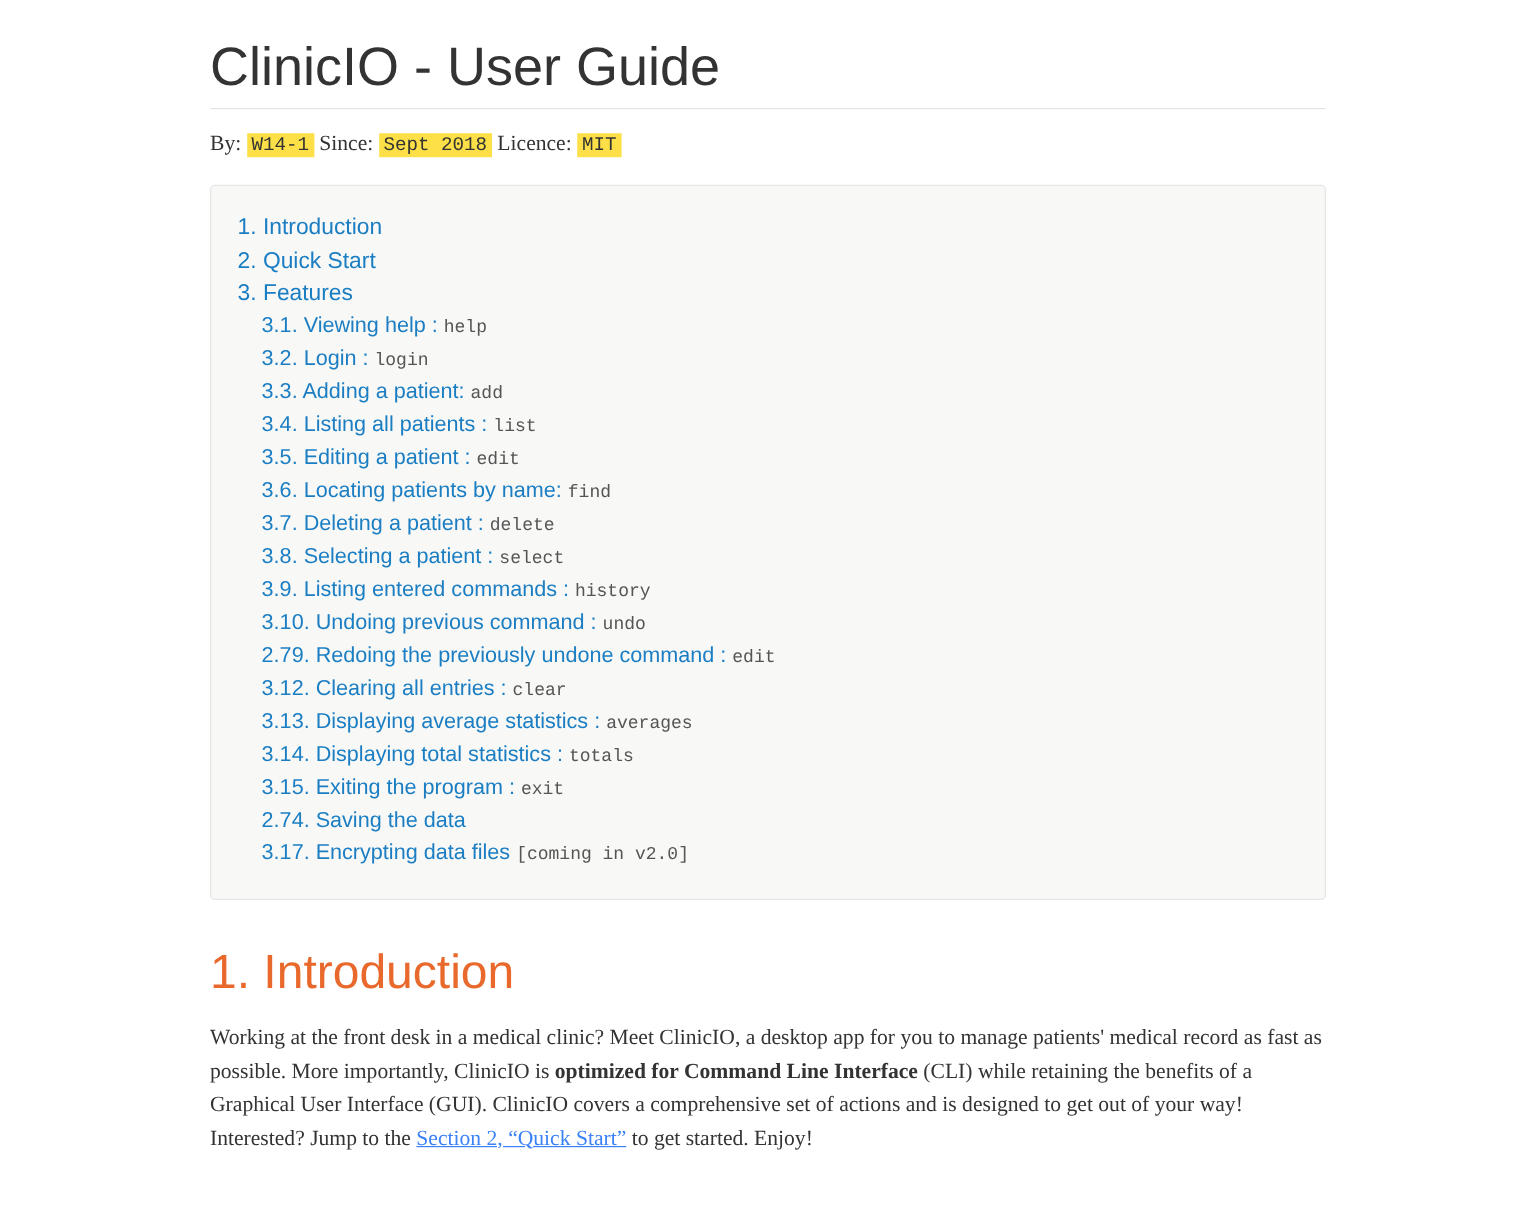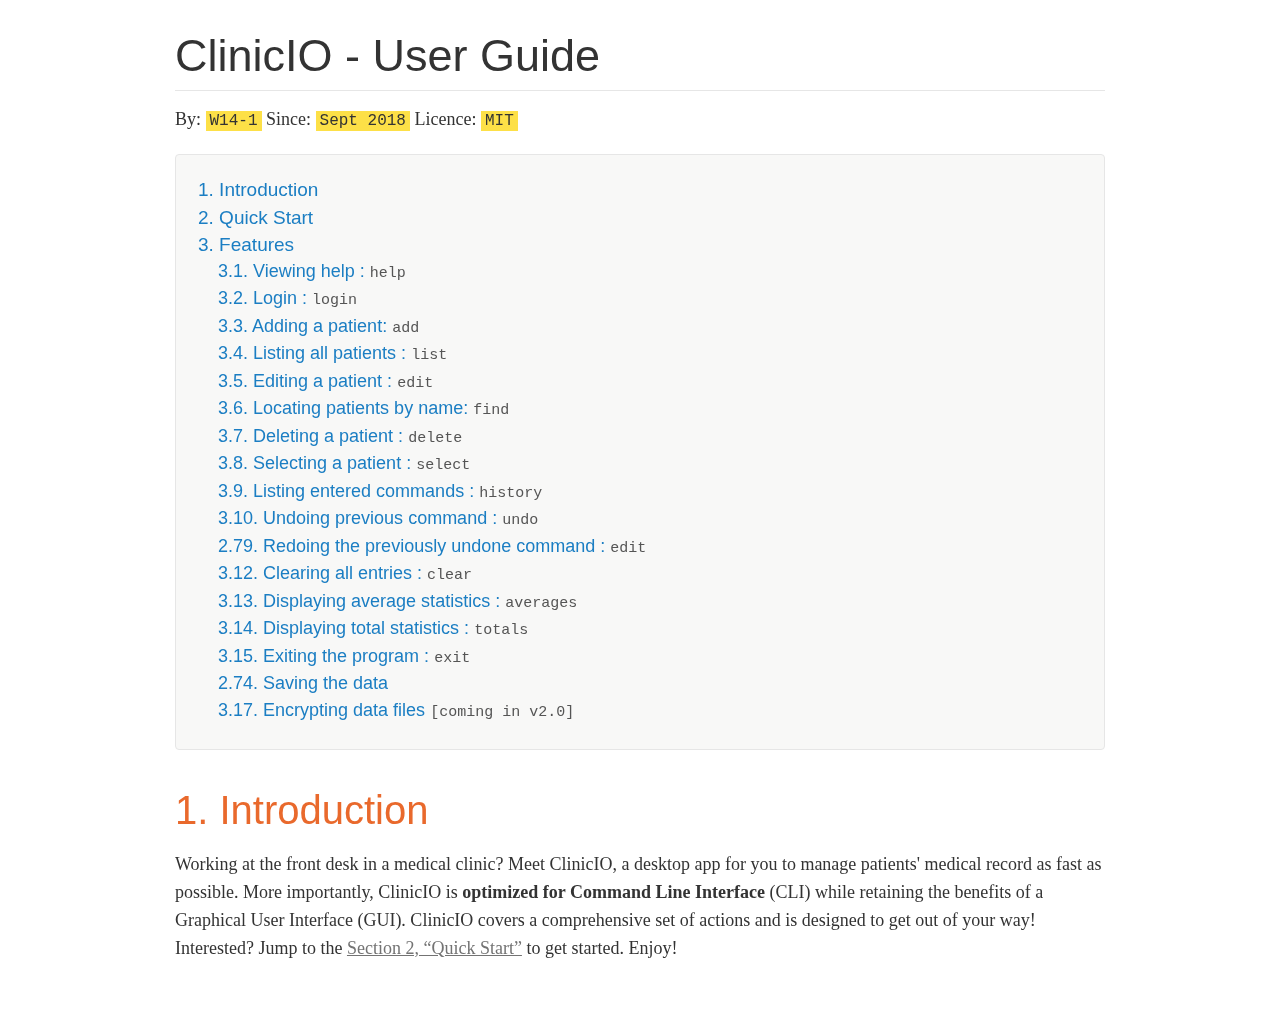--- a/index.html
+++ b/index.html
@@ -82,21 +82,21 @@
     font-size: 18px;
     line-height: 1.55;
     color: #333333;
     margin: 0 0 12px 0;
   }
   p.body strong {
     font-weight: bold;
     text-align: center;
   }
   a.inline-link {
-    color: #737373;
+    color: #3b82f6;
     text-decoration: underline;
   }
   
   ::-webkit-scrollbar { width: 16px; }
   ::-webkit-scrollbar-track { background: #f0f0f0; }
   ::-webkit-scrollbar-thumb { background: #c2c2c2; }
 </style>
 </head>
 <body>
 

